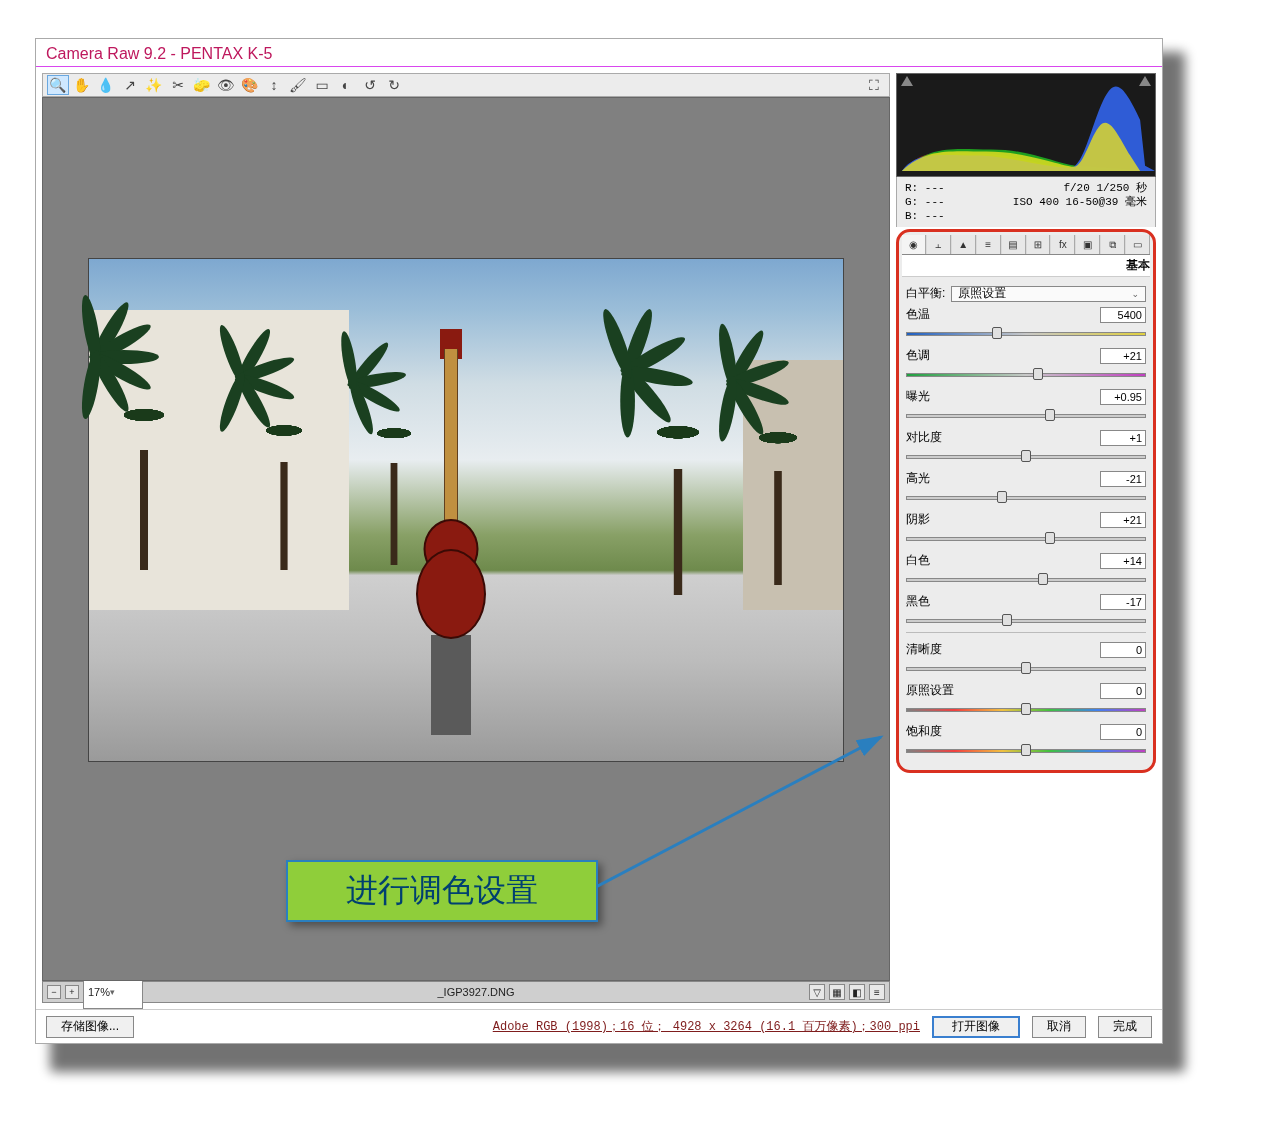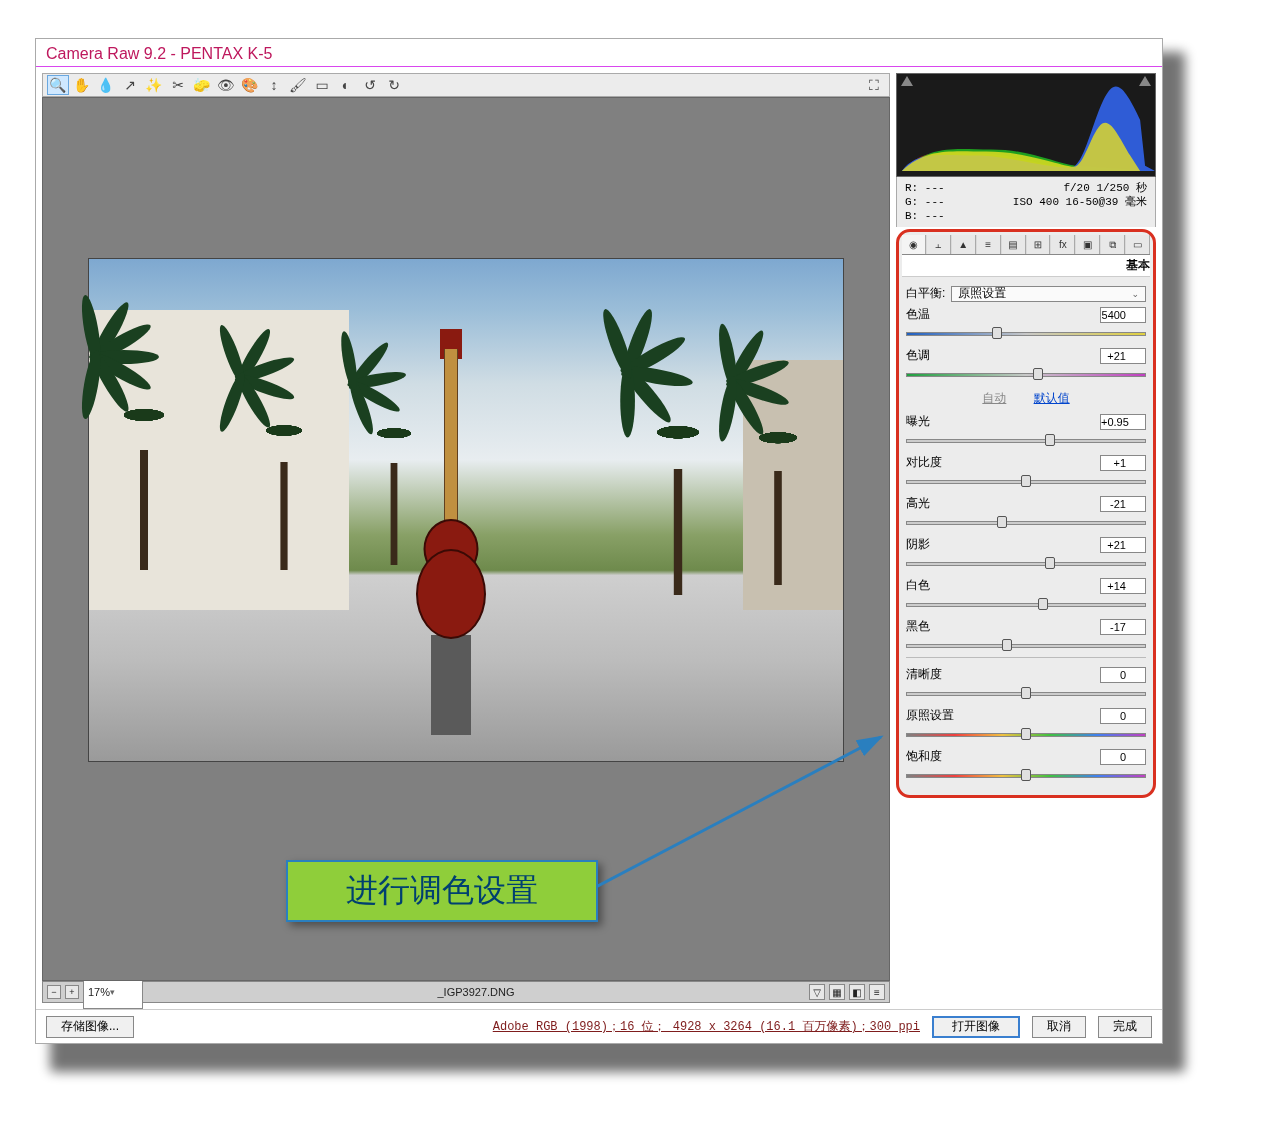--- a/index.html
+++ b/index.html
@@ -238,21 +238,21 @@
   }
   .row-label { font-size: 12px; }
   .wb-select {
     flex: 1; margin-left: 6px; height: 16px; background: #fafafa;
     border: 1px solid #888; display: flex; align-items: center;
     justify-content: space-between; padding: 0 6px; font-size: 12px;
   }
   .chev { font-size: 9px; color: #666; }
   .val-input {
     width: 46px; height: 16px; background: #fff; border: 1px solid #888;
-    text-align: right; padding-right: 19px; font-size: 11px; line-height: 14px;
+    text-align: right; padding-right: 3px; font-size: 11px; line-height: 14px;
   }
   .slider {
     height: 12px; position: relative; margin: 2px 0 6px 0;
   }
   .slider-track {
     position: absolute; left: 0; right: 0; top: 5px; height: 4px;
     background: #ccc; border: 1px solid #888;
   }
   .slider-track.temp {
     background: linear-gradient(to right, #2060c0 0%, #c8c8c8 50%, #e0d040 100%);
@@ -478,24 +478,20 @@
   <div class="row">
     <span class="row-label">色调</span>
     <span class="val-input">+21</span>
   </div>
   <div class="slider">
     <div class="slider-track tint"></div>
     <div class="slider-knob" style="left:55%"></div>
   </div>
               </div>
 
-            <div class="auto-row">
-              <span class="auto-link muted">自动</span>
-              <span class="auto-link">默认值</span>
-            </div>
 
             <div id="slider-group-2">
   <div class="row">
     <span class="row-label">曝光</span>
     <span class="val-input">+0.95</span>
   </div>
   <div class="slider">
     <div class="slider-track "></div>
     <div class="slider-knob" style="left:60%"></div>
   </div>

